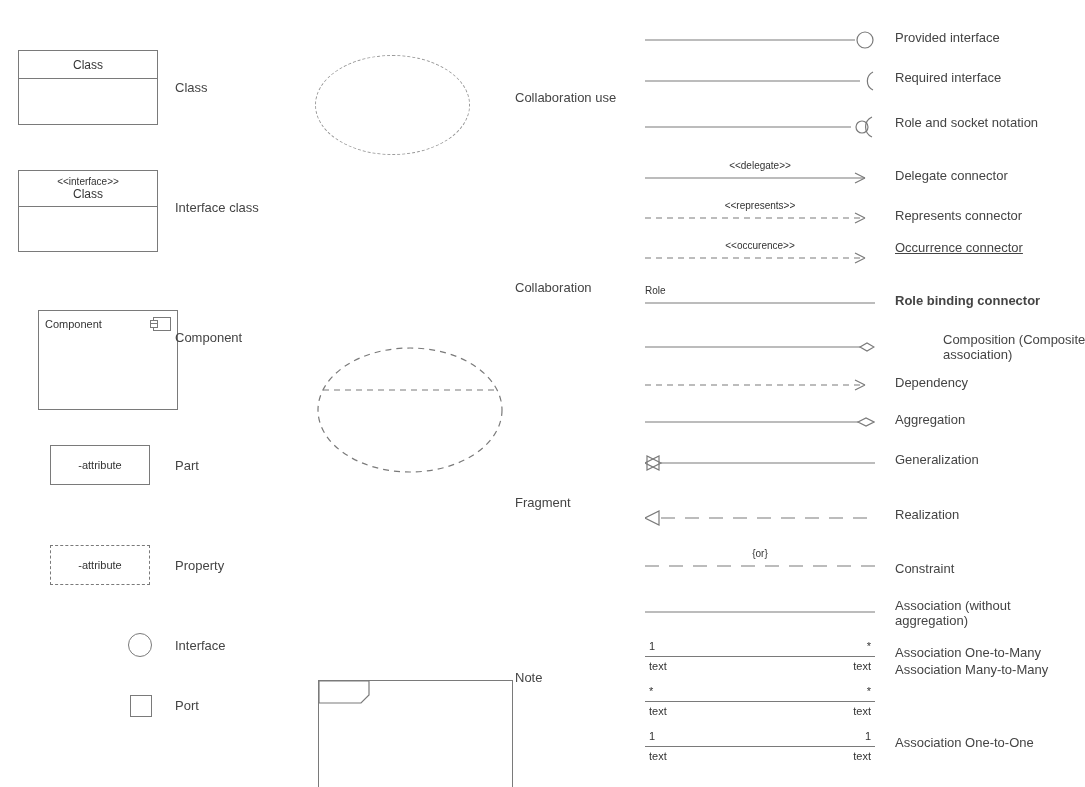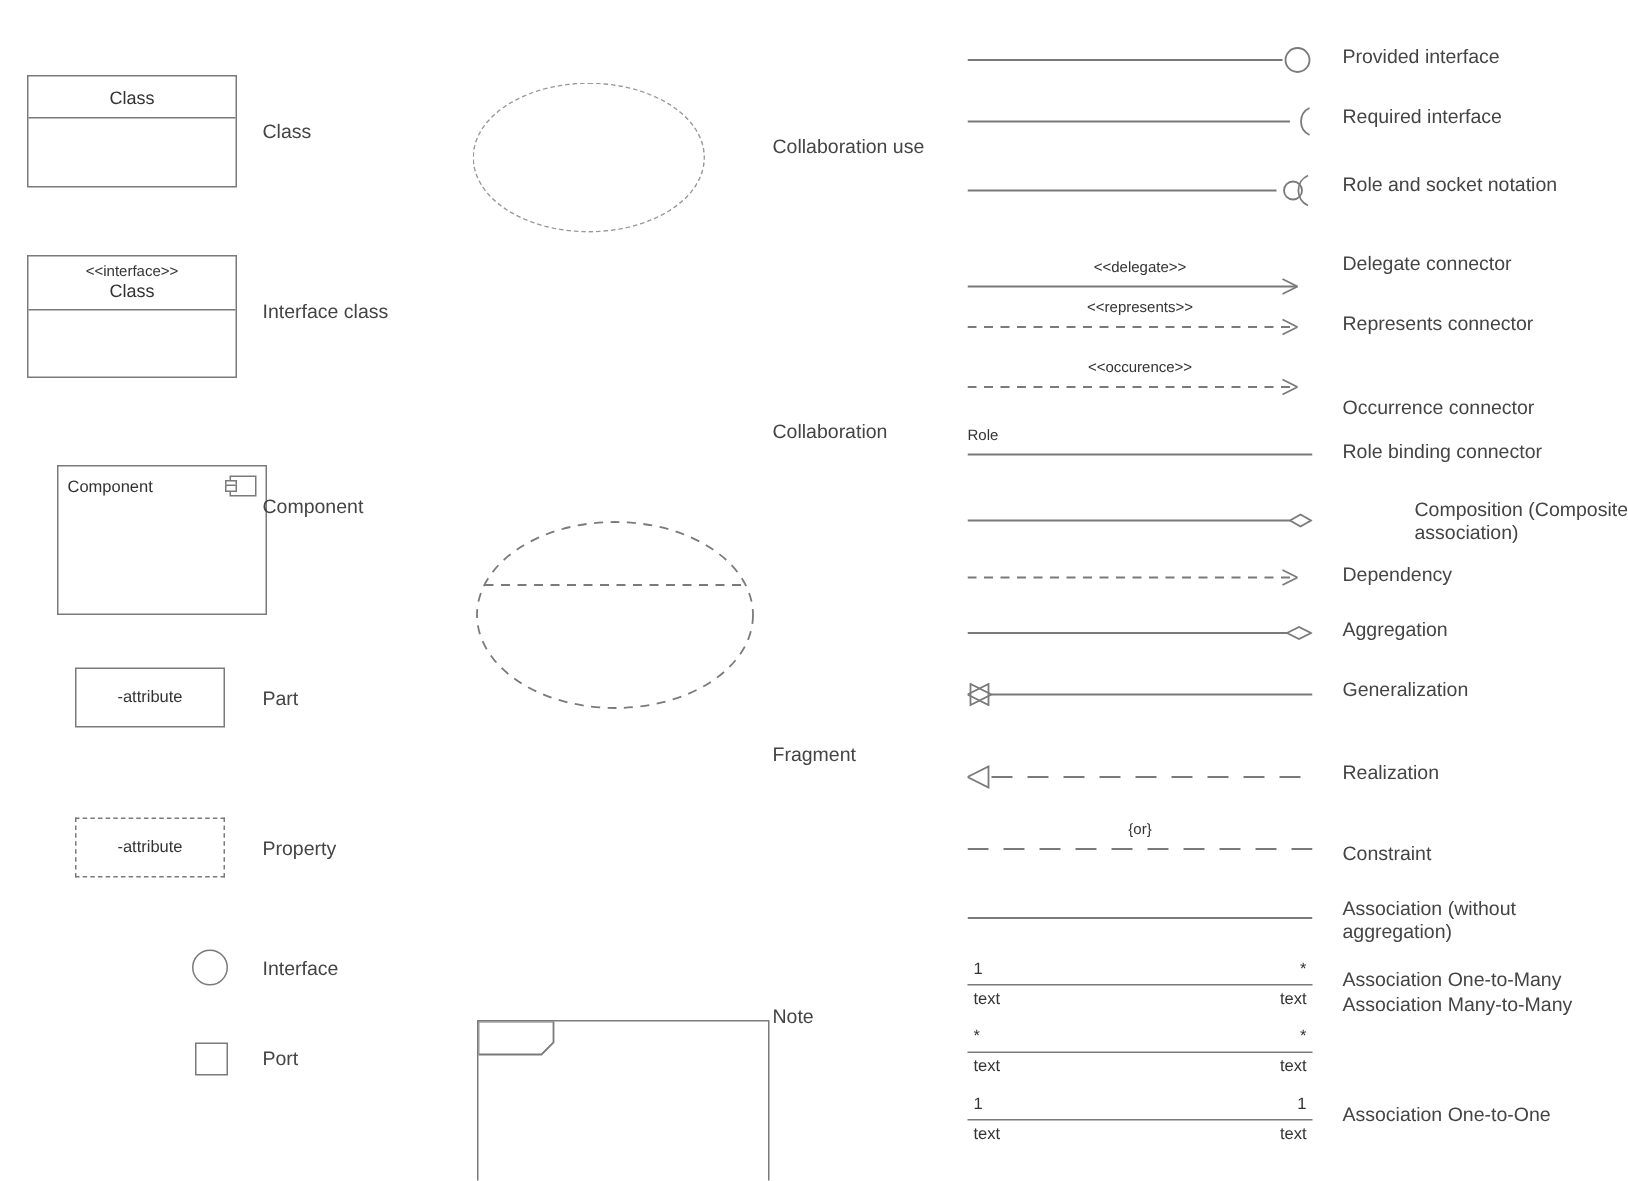--- a/index.html
+++ b/index.html
@@ -160,21 +160,21 @@
 
 <div class="conn-row" style="top:115px;">
   <svg width="230" height="24">
       <line x1="0" y1="12" x2="206" y2="12" class="line"></line>
       <path d="M227 2 A11 11 0 0 0 227 22" class="line"></path>
       <circle cx="217" cy="12" r="6" class="line" fill="#fff"></circle>
     </svg>
 </div>
 <div class="conn-label" style="top:115px;">Role and socket notation</div>
 
-<div class="conn-row" style="top:173px;">
+<div class="conn-row" style="top:160px;">
   <div style="text-align:center;" class="xsmall">&lt;&lt;delegate&gt;&gt;</div>
   <svg width="230" height="14">
       <line x1="0" y1="7" x2="220" y2="7" class="line"></line>
       <path d="M220 7 L210 2 M220 7 L210 12" class="line"></path>
     </svg>
 </div>
 <div class="conn-label" style="top:168px;">Delegate connector</div>
 
 <div class="conn-row" style="top:200px;">
   <div style="text-align:center;" class="xsmall">&lt;&lt;represents&gt;&gt;</div>
@@ -185,29 +185,29 @@
 </div>
 <div class="conn-label" style="top:208px;">Represents connector</div>
 
 <div class="conn-row" style="top:240px;">
   <div style="text-align:center;" class="xsmall">&lt;&lt;occurence&gt;&gt;</div>
   <svg width="230" height="14">
       <line x1="0" y1="7" x2="220" y2="7" class="line dash"></line>
       <path d="M220 7 L210 2 M220 7 L210 12" class="line"></path>
     </svg>
 </div>
-<div class="conn-label" style="top:264px;">Occurrence connector</div>
+<div class="conn-label" style="top:240px;text-decoration:underline;">Occurrence connector</div>
 
 <div class="conn-row" style="top:285px;">
   <div style="text-align:left; padding-right:10px;" class="xsmall">Role</div>
   <svg width="230" height="8">
       <line x1="0" y1="4" x2="230" y2="4" class="line"></line>
     </svg>
 </div>
-<div class="conn-label" style="top:293px;">Role binding connector</div>
+<div class="conn-label" style="top:293px;font-weight:bold;">Role binding connector</div>
 
 <div class="conn-row" style="top:340px;">
   <svg width="230" height="14">
       <line x1="0" y1="7" x2="215" y2="7" class="line"></line>
       <path d="M215 7 L222 3 L229 7 L222 11 Z" fill="#7a7a7a" class="line"></path>
     </svg>
 </div>
 <div class="conn-label" style="top:332px;margin-left:48px;">Composition (Composite association)</div>
 
 <div class="conn-row" style="top:378px;">

